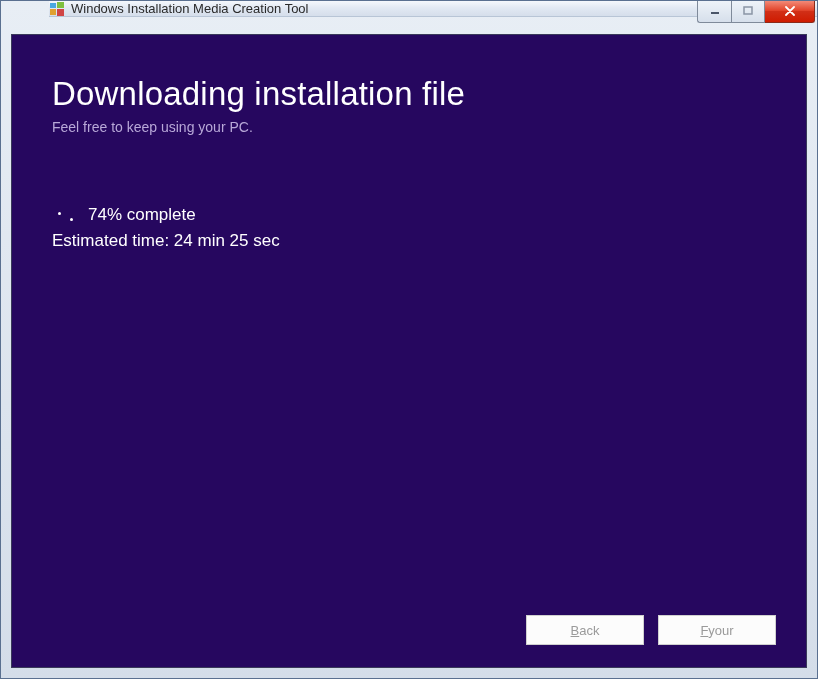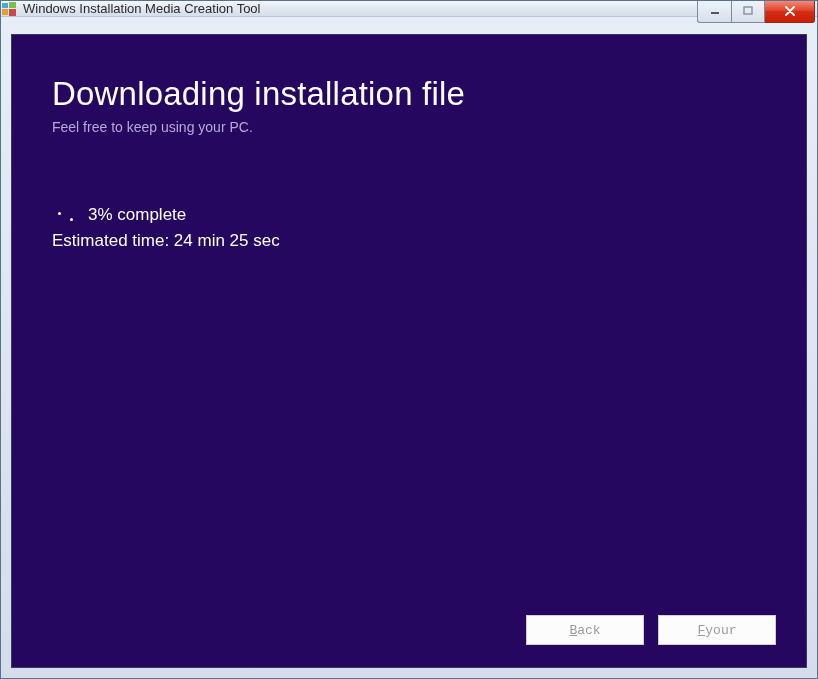--- a/index.html
+++ b/index.html
@@ -17,20 +17,21 @@
       border: 1px solid #5a7090;
       position: relative;
     }
     .titlebar {
       height: 16px;
       background: linear-gradient(to bottom, #f5f8fc 0%, #e2e9f3 45%, #d5deeb 100%);
       border-bottom: 1px solid #b8c5d6;
       display: flex;
       align-items: center;
       position: relative;
+      margin-left: 48px;
     }
     .app-icon {
       width: 16px;
       height: 16px;
       margin-right: 6px;
       display: inline-block;
     }
     .app-icon svg { display: block; }
     .title-text {
       font-size: 13px;
@@ -123,21 +124,21 @@
       display: flex;
       gap: 14px;
     }
     .wiz-btn {
       width: 118px;
       height: 30px;
       background: #fcfcfc;
       border: 1px solid #d0d0d0;
       color: #9a9a9a;
       font-size: 13px;
-      font-family: Liberation Mono, monospace;
+      font-family: Liberation Sans, sans-serif;
       cursor: default;
       display: flex;
       align-items: center;
       justify-content: center;
     }
     .wiz-btn .u { text-decoration: underline; }
   </style>
 </head>
 <body>
 
@@ -180,21 +181,21 @@
 
   <div class="content-frame">
     <div class="heading">Downloading installation file</div>
     <div class="subheading">Feel free to keep using your PC.</div>
 
     <div class="progress-row">
       <span class="spinner">
         <span class="dot d1"></span>
         <span class="dot d2"></span>
       </span>
-      <span class="progress-text">3% complete</span>
+      <span class="progress-text">74% complete</span>
     </div>
     <div class="eta-text">Estimated time: 24 min 25 sec</div>
 
     <div class="button-row">
       <button class="wiz-btn" disabled="">
         <span><span class="u">B</span><span>ack</span></span>
       </button>
       <button class="wiz-btn" disabled="">
         <span><span class="u">F</span><span>your</span></span>
       </button>

